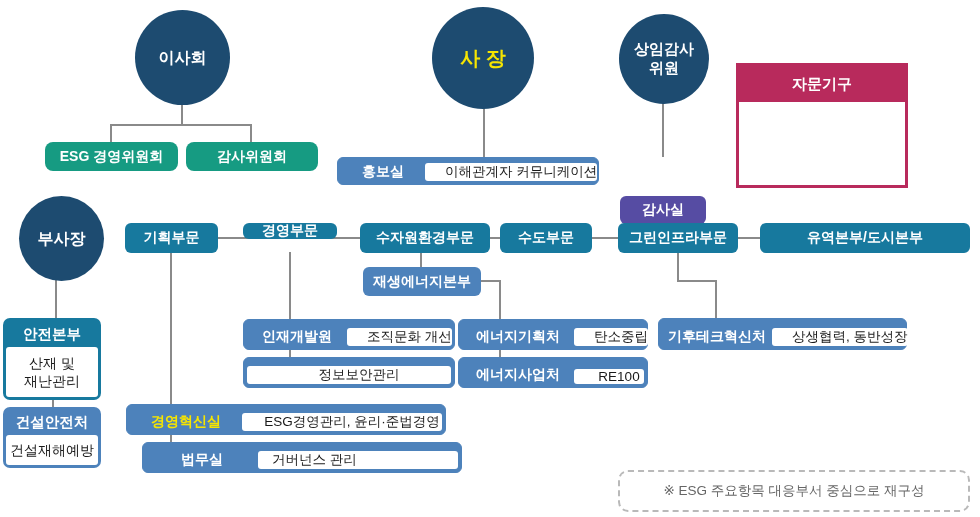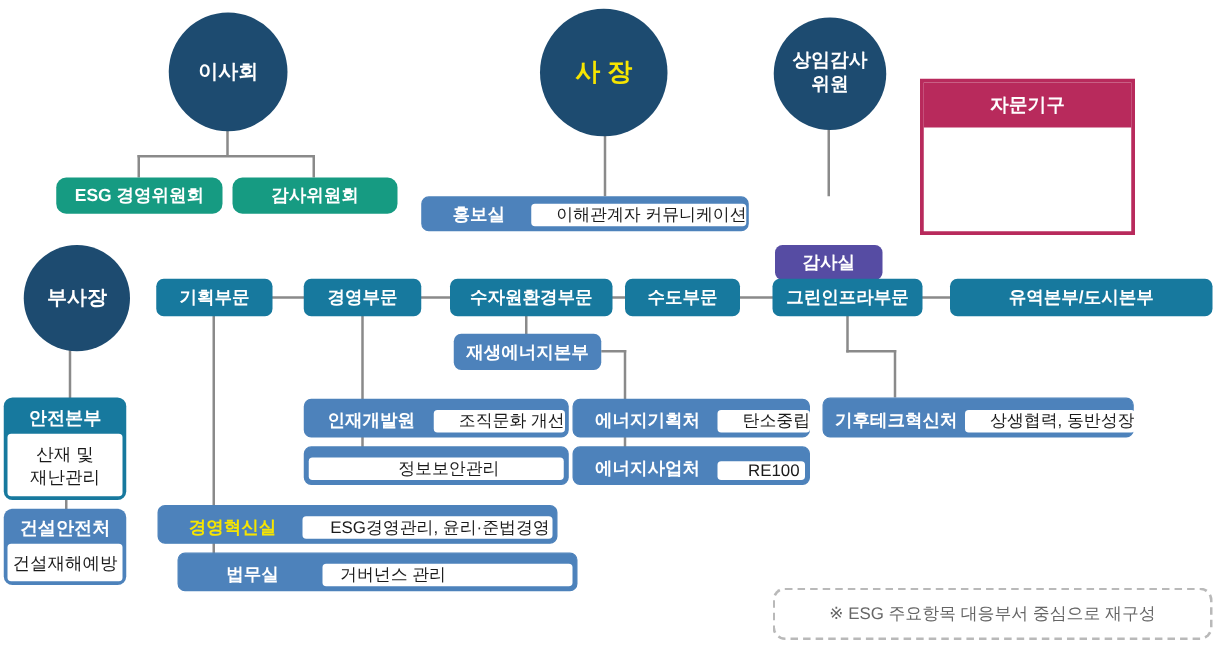--- a/index.html
+++ b/index.html
@@ -134,21 +134,21 @@
     <span>감사실</span>
   </div>
 
   <div class="advisory">
     <div class="hdr">자문기구</div>
   </div>
 
   <div class="box division" style="left:125px;top:223px;width:93px;height:30px">
     <span>기획부문</span>
   </div>
-  <div class="box division" style="left:243px;top:223px;width:94px;height:30px">
+  <div class="box division" style="left:243px;top:223px;width:94px;height:16px">
     <span>경영부문</span>
   </div>
   <div class="box division" style="left:360px;top:223px;width:130px;height:30px">
     <span>수자원환경부문</span>
   </div>
   <div class="box division" style="left:500px;top:223px;width:92px;height:30px">
     <span>수도부문</span>
   </div>
   <div class="box division" style="left:618px;top:223px;width:120px;height:30px">
     <span>그린인프라부문</span>

